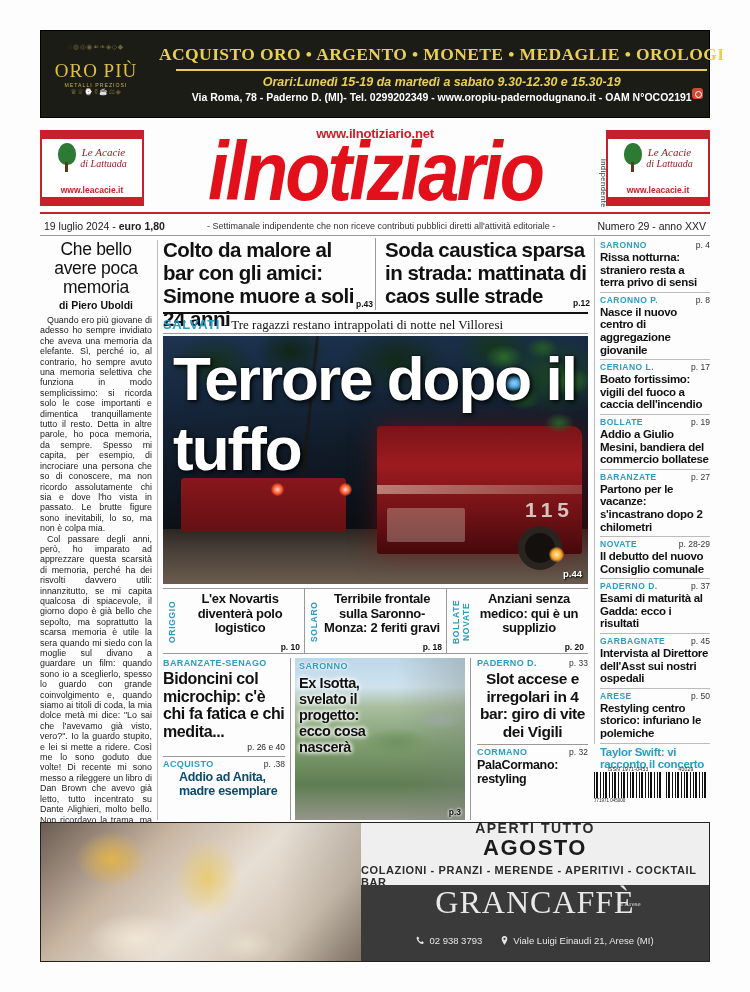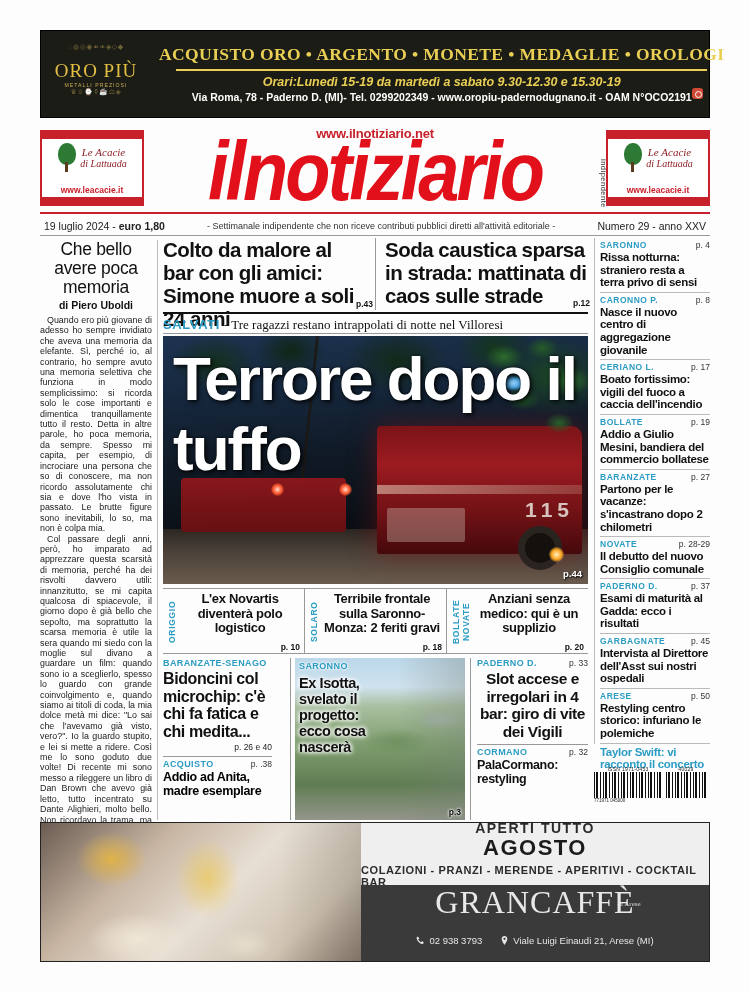--- a/index.html
+++ b/index.html
@@ -349,33 +349,33 @@
   .bc1 { width: 68px; }
   .bc1 .bars { width: 68px; }
   .bc2 { width: 40px; }
   .bc2 .bars { width: 40px; }
   .bc .foot { font-size: 4.5px; color: #222; display: flex; justify-content: space-between; }
 
   
   .bot-left {
     position: absolute; left: 163px; top: 658px;
     width: 128px; height: 162px;
-    border-right: 1px solid #999; padding-right: 18px;
+    border-right: 1px solid #999; padding-right: 5px;
   }
   .bl-loc { font-size: 9px; font-weight: bold; color: #2b9cc4; letter-spacing: .4px; }
   .bl-title {
     font-size: 16px; font-weight: bold; line-height: 17.5px;
     color: #111; letter-spacing: -.4px; margin-top: 2px;
   }
   .bl-pg { font-size: 8.5px; color: #222; text-align: right; margin-top: 2px; }
   .bl-div { border-top: 1px solid #999; margin: 4px 0 2px; }
   .bl-row { display: flex; justify-content: space-between; align-items: baseline; }
   .bl-title2 {
-    font-size: 12.5px; font-weight: bold; line-height: 14px; color: #000000;
-    letter-spacing: -.3px; margin-top: 1px;
+    font-size: 12.5px; font-weight: bold; line-height: 14px; color: #0c4a6e;
+    letter-spacing: -.3px; margin-top: 1px; margin-left: 16px;
   }
 
   .bot-photo {
     position: absolute; left: 295px; top: 658px;
     width: 170px; height: 162px; overflow: hidden;
   }
   .bp-img {
     position: absolute; inset: 0;
     background:
       linear-gradient(180deg,#bcd8ea 0%,#cfe2ee 18%,#a9bfa0 30%,#7d9c6d 55%,#5f7d52 78%,#94968a 100%);

